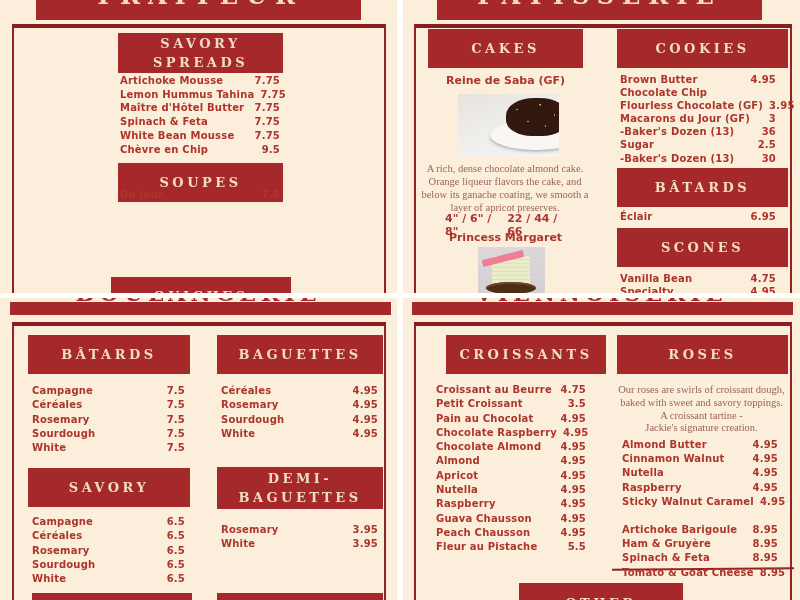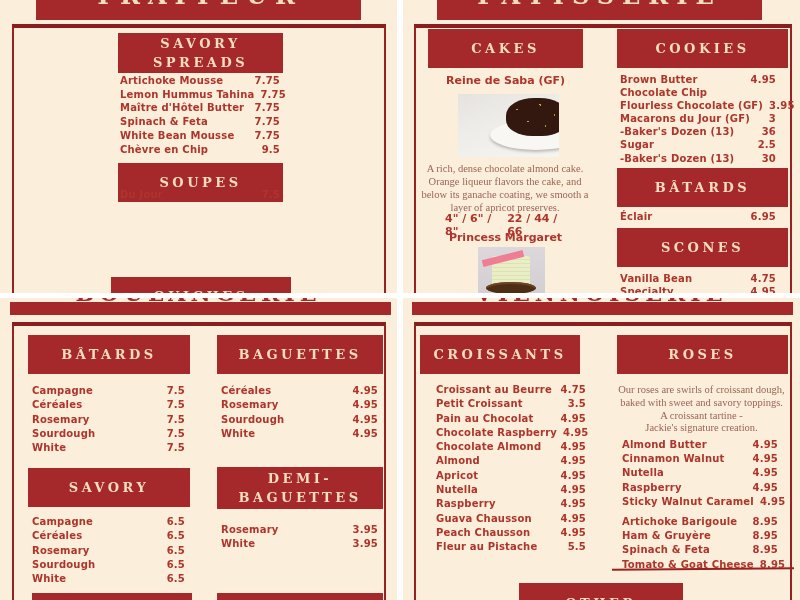--- a/index.html
+++ b/index.html
@@ -319,21 +319,21 @@
   </div>
 
   <div class="page" id="p4">
     <div class="title-hint">
       <span class="t">VIENNOISERIE</span>
     </div>
     <div class="strip"></div>
     <div class="frame"></div>
     <div class="frame-seg"></div>
 
-    <div class="hbox" style="left:17px;top:37px;width:160px;height:39px;">CROISSANTS</div>
+    <div class="hbox" style="left:43px;top:37px;width:160px;height:39px;">CROISSANTS</div>
     <div class="list" style="left:33px;top:85px;width:150px;line-height:14.3px;">
   <div class="row">
     <span class="nm">Croissant au Beurre</span>
     <span class="pr">4.75</span>
   </div>
 
   <div class="row">
     <span class="nm">Petit Croissant</span>
     <span class="pr">3.5</span>
   </div>
@@ -413,21 +413,21 @@
   <div class="row">
     <span class="nm">Raspberry</span>
     <span class="pr">4.95</span>
   </div>
 
   <div class="row">
     <span class="nm">Sticky Walnut Caramel</span>
     <span class="pr">4.95</span>
   </div>
 </div>
-    <div class="list" style="left:219px;top:217px;width:156px;line-height:14.2px;">
+    <div class="list" style="left:219px;top:225px;width:156px;line-height:14.2px;">
   <div class="row">
     <span class="nm">Artichoke Barigoule</span>
     <span class="pr">8.95</span>
   </div>
 
   <div class="row">
     <span class="nm">Ham &amp; Gruyère</span>
     <span class="pr">8.95</span>
   </div>
 

